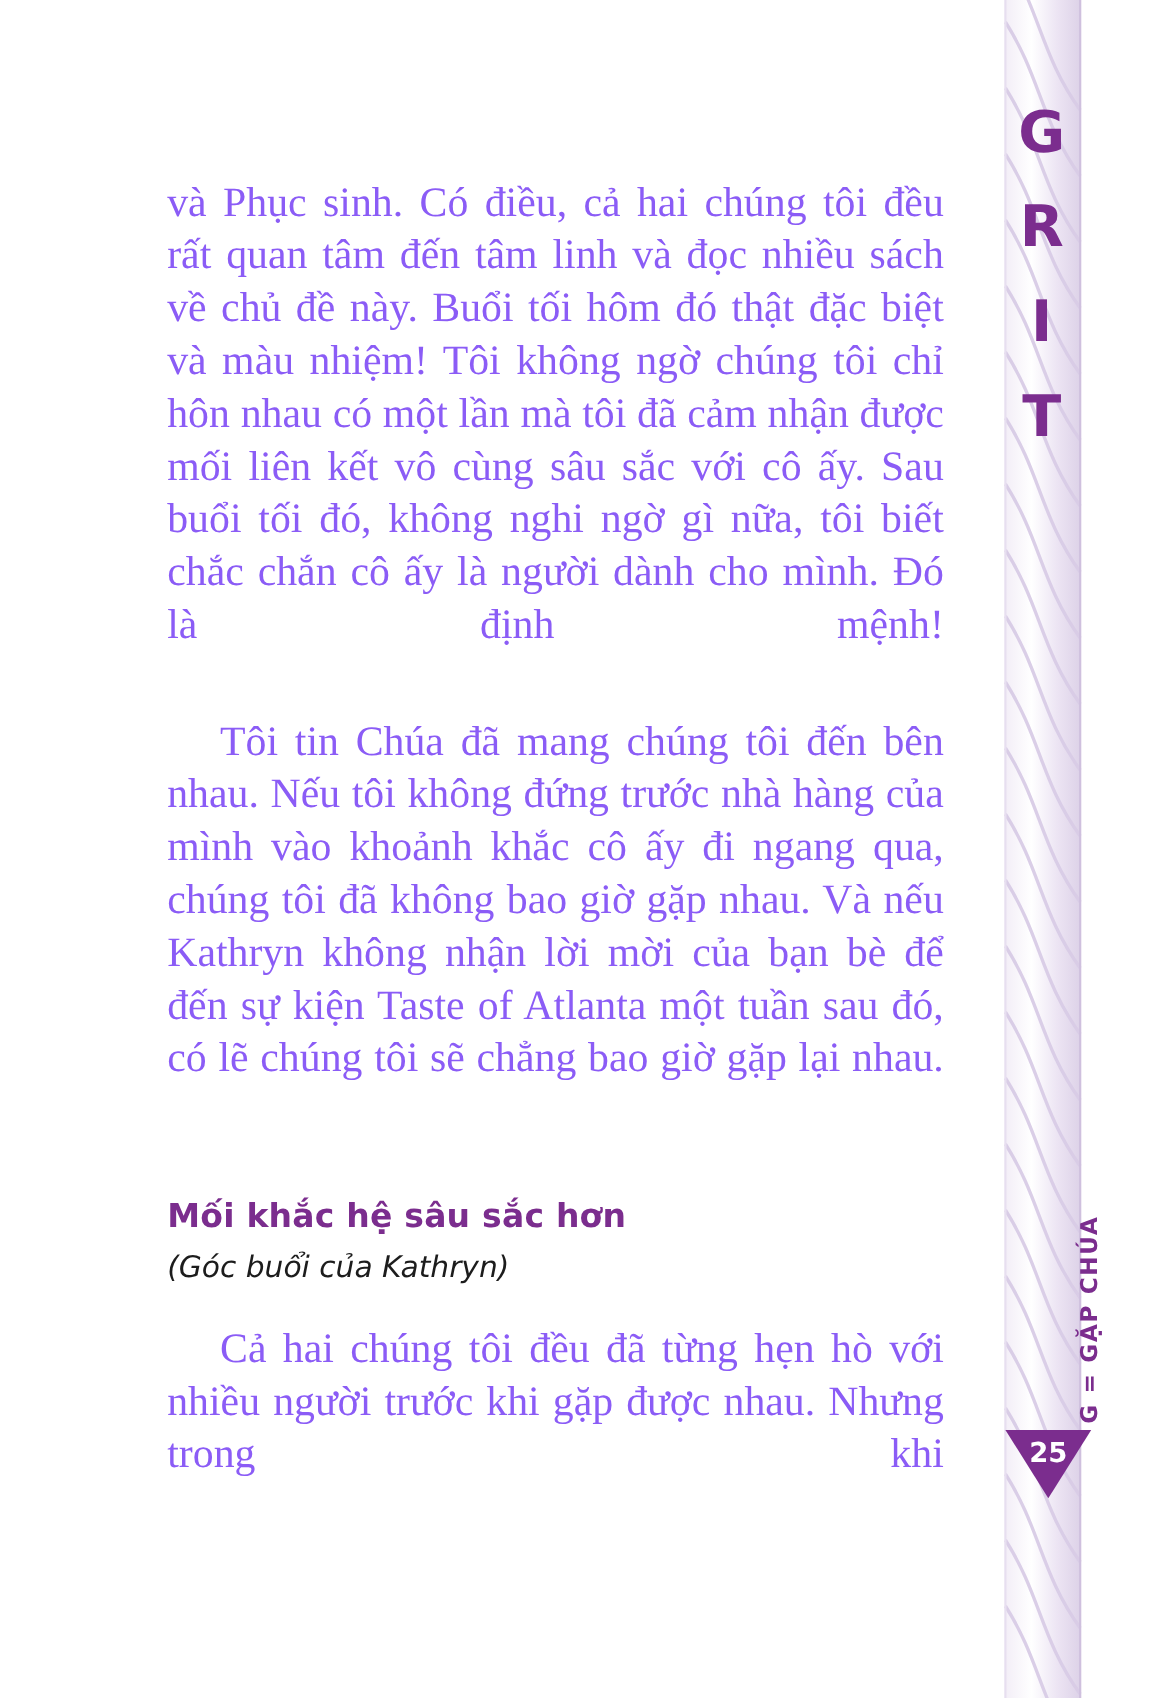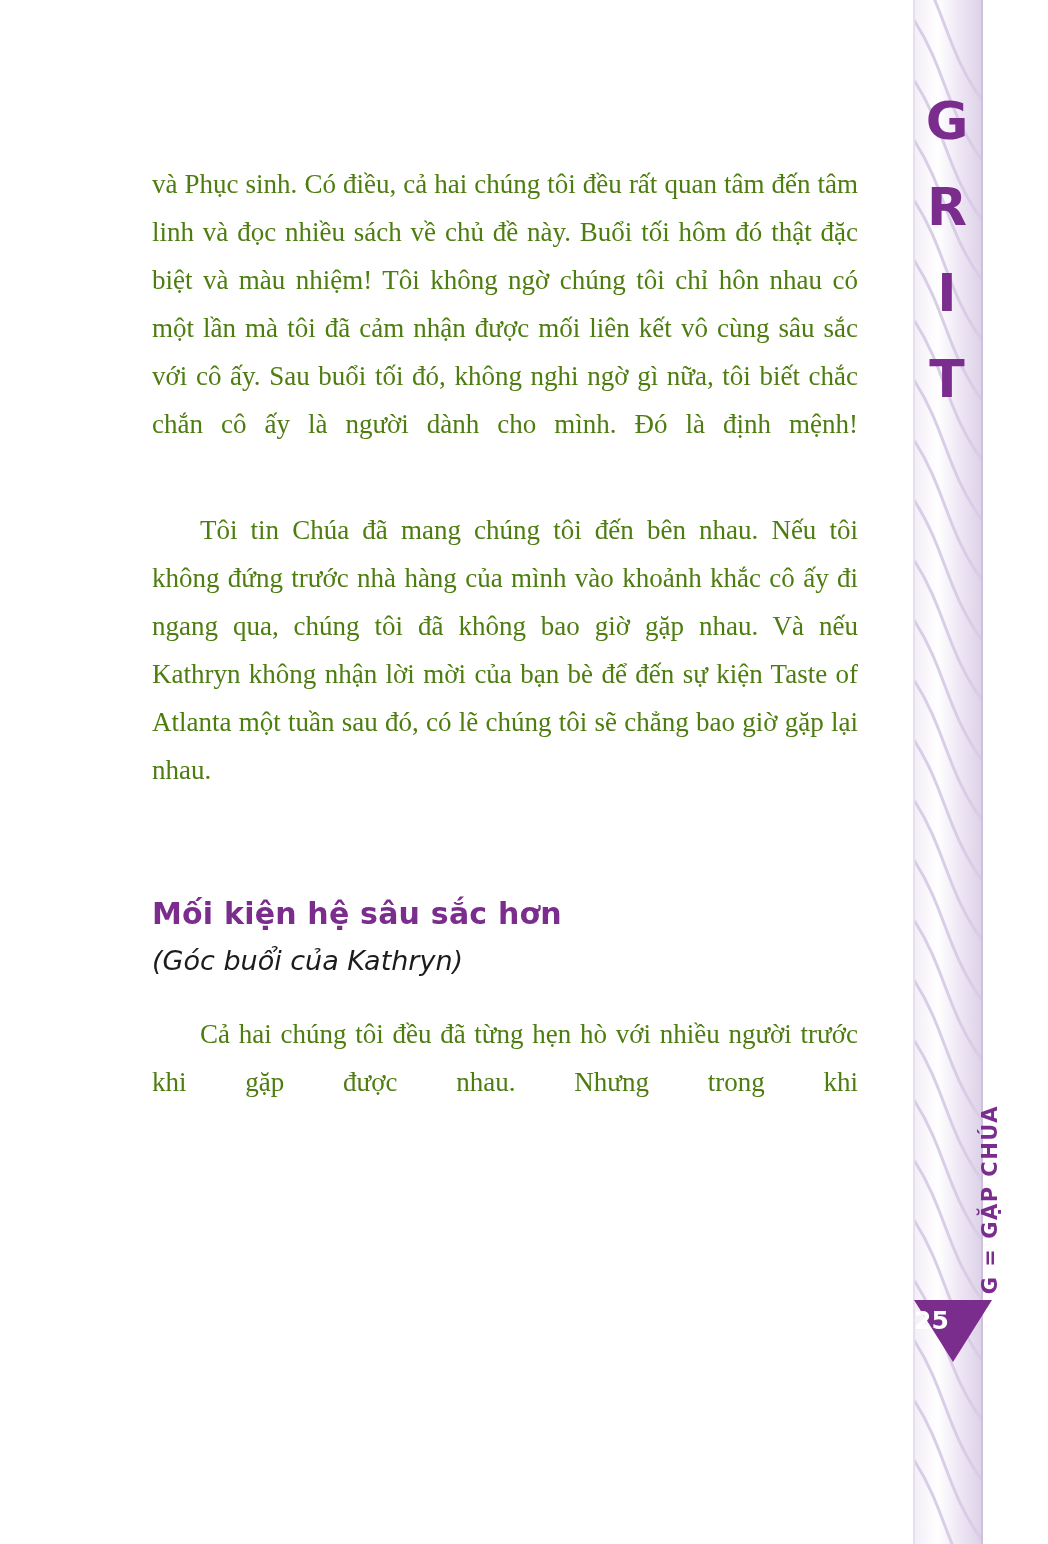--- a/index.html
+++ b/index.html
@@ -26,26 +26,26 @@
 
   .text-column {
     position: absolute;
     left: 152px;
     top: 160px;
     width: 706px;
   }
 
   .para {
     font-family: "Liberation Serif", serif;
-    font-size: 27px;
+    font-size: 38px;
     line-height: 48px;
     text-align: justify;
     text-justify: inter-word;
     margin: 0 0 0 0;
-    color: #4d7c0f;
+    color: #8b5cf6;
   }
   .para.indent {
     text-indent: 48px;
   }
   .para + .para {
     margin-top: 10px;
   }
 
   
   .para::after {
@@ -128,20 +128,21 @@
     width: 0; height: 0;
     border-left: 39px solid transparent;
     border-right: 39px solid transparent;
     border-top: 62px solid #7b2d8e;
   }
   .page-number-badge .num {
     position: absolute;
     left: 0;
     top: 6px;
     width: 78px;
+    text-align: center;
     font-family: "DejaVu Sans", sans-serif;
     font-weight: bold;
     font-size: 25px;
     color: #ffffff;
   }
 </style>
 </head>
 <body>
 
 <div class="page">
@@ -201,19 +202,19 @@
 
   <div class="page-number-badge">
     <div class="tri"></div>
     <div class="num">25</div>
   </div>
 
   <div class="text-column">
     <p class="para">và Phục sinh. Có điều, cả hai chúng tôi đều rất quan tâm đến tâm linh và đọc nhiều sách về chủ đề này. Buổi tối hôm đó thật đặc biệt và màu nhiệm! Tôi không ngờ chúng tôi chỉ hôn nhau có một lần mà tôi đã cảm nhận được mối liên kết vô cùng sâu sắc với cô ấy. Sau buổi tối đó, không nghi ngờ gì nữa, tôi biết chắc chắn cô ấy là người dành cho mình. Đó là định mệnh!</p>
     <p class="para indent">Tôi tin Chúa đã mang chúng tôi đến bên nhau. Nếu tôi không đứng trước nhà hàng của mình vào khoảnh khắc cô ấy đi ngang qua, chúng tôi đã không bao giờ gặp nhau. Và nếu Kathryn không nhận lời mời của bạn bè để đến sự kiện Taste of Atlanta một tuần sau đó, có lẽ chúng tôi sẽ chẳng bao giờ gặp lại nhau.</p>
 
-    <h2 class="section-heading">Mối kiện hệ sâu sắc hơn</h2>
+    <h2 class="section-heading">Mối khắc hệ sâu sắc hơn</h2>
     <div class="section-subheading">(Góc buổi của Kathryn)</div>
 
     <p class="para indent">Cả hai chúng tôi đều đã từng hẹn hò với nhiều người trước khi gặp được nhau. Nhưng trong khi</p>
   </div>
 
 </div>
 
 </body></html>

